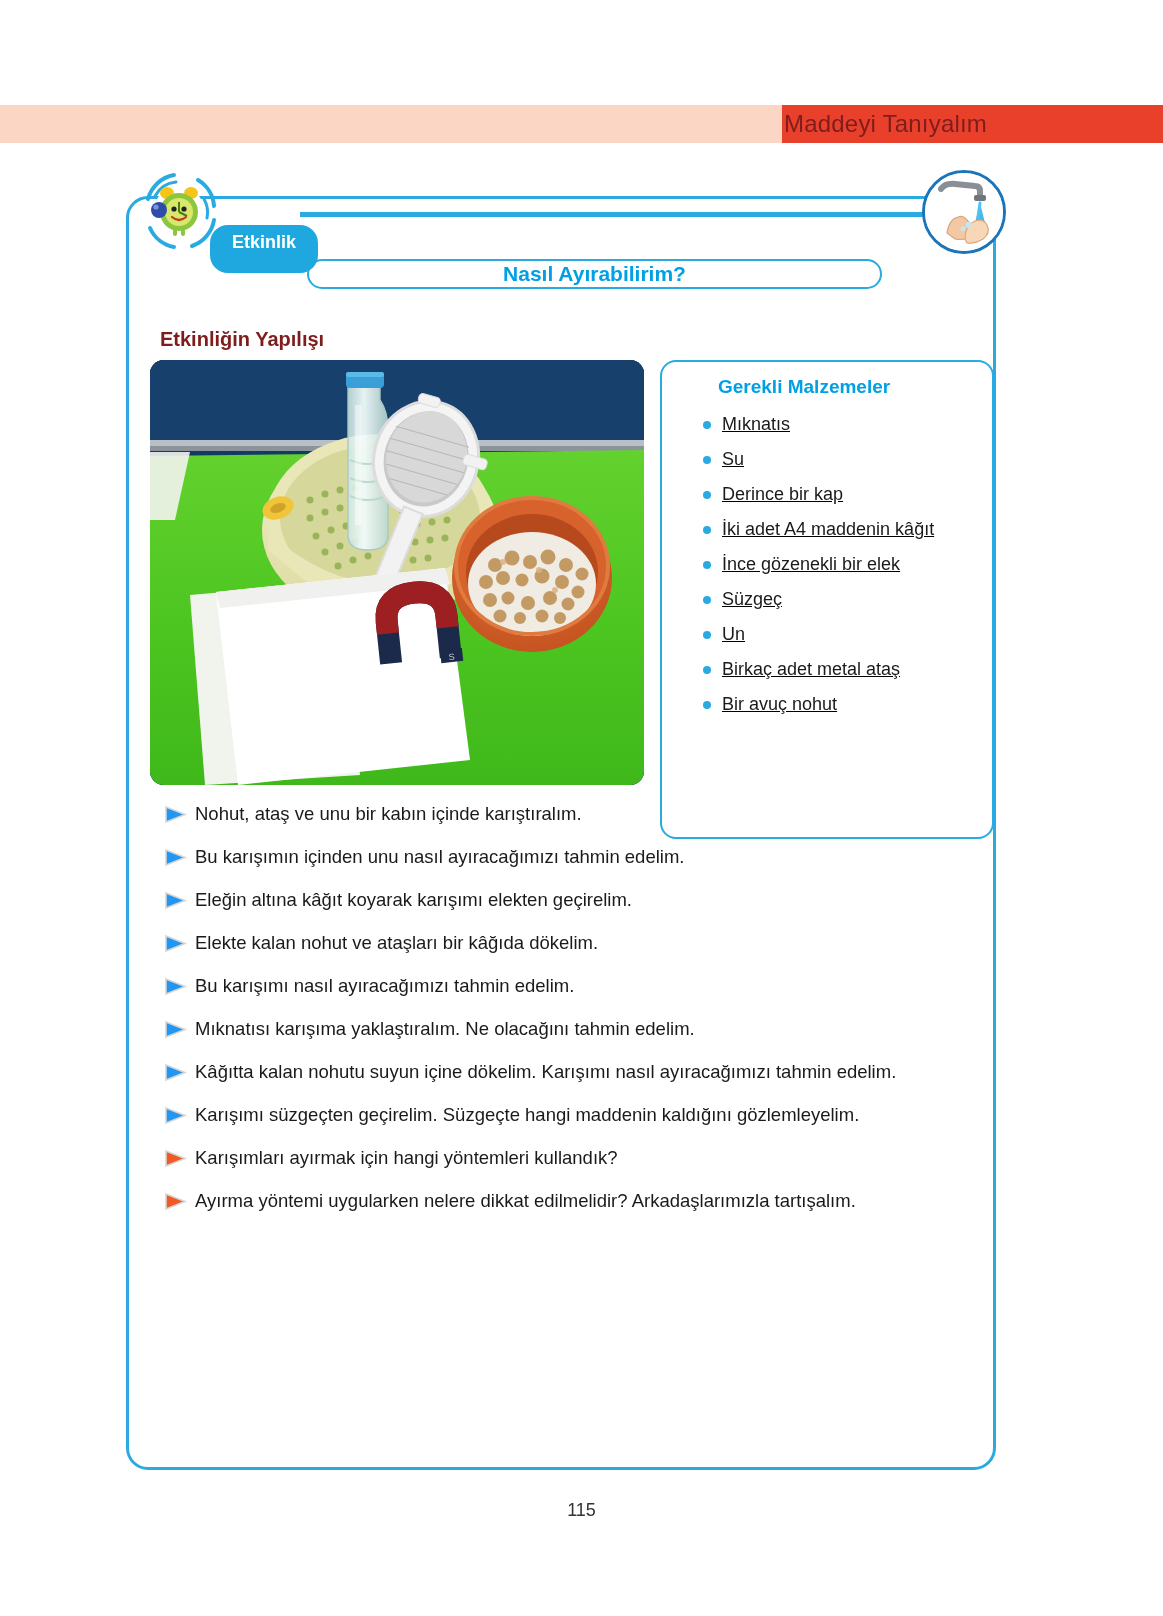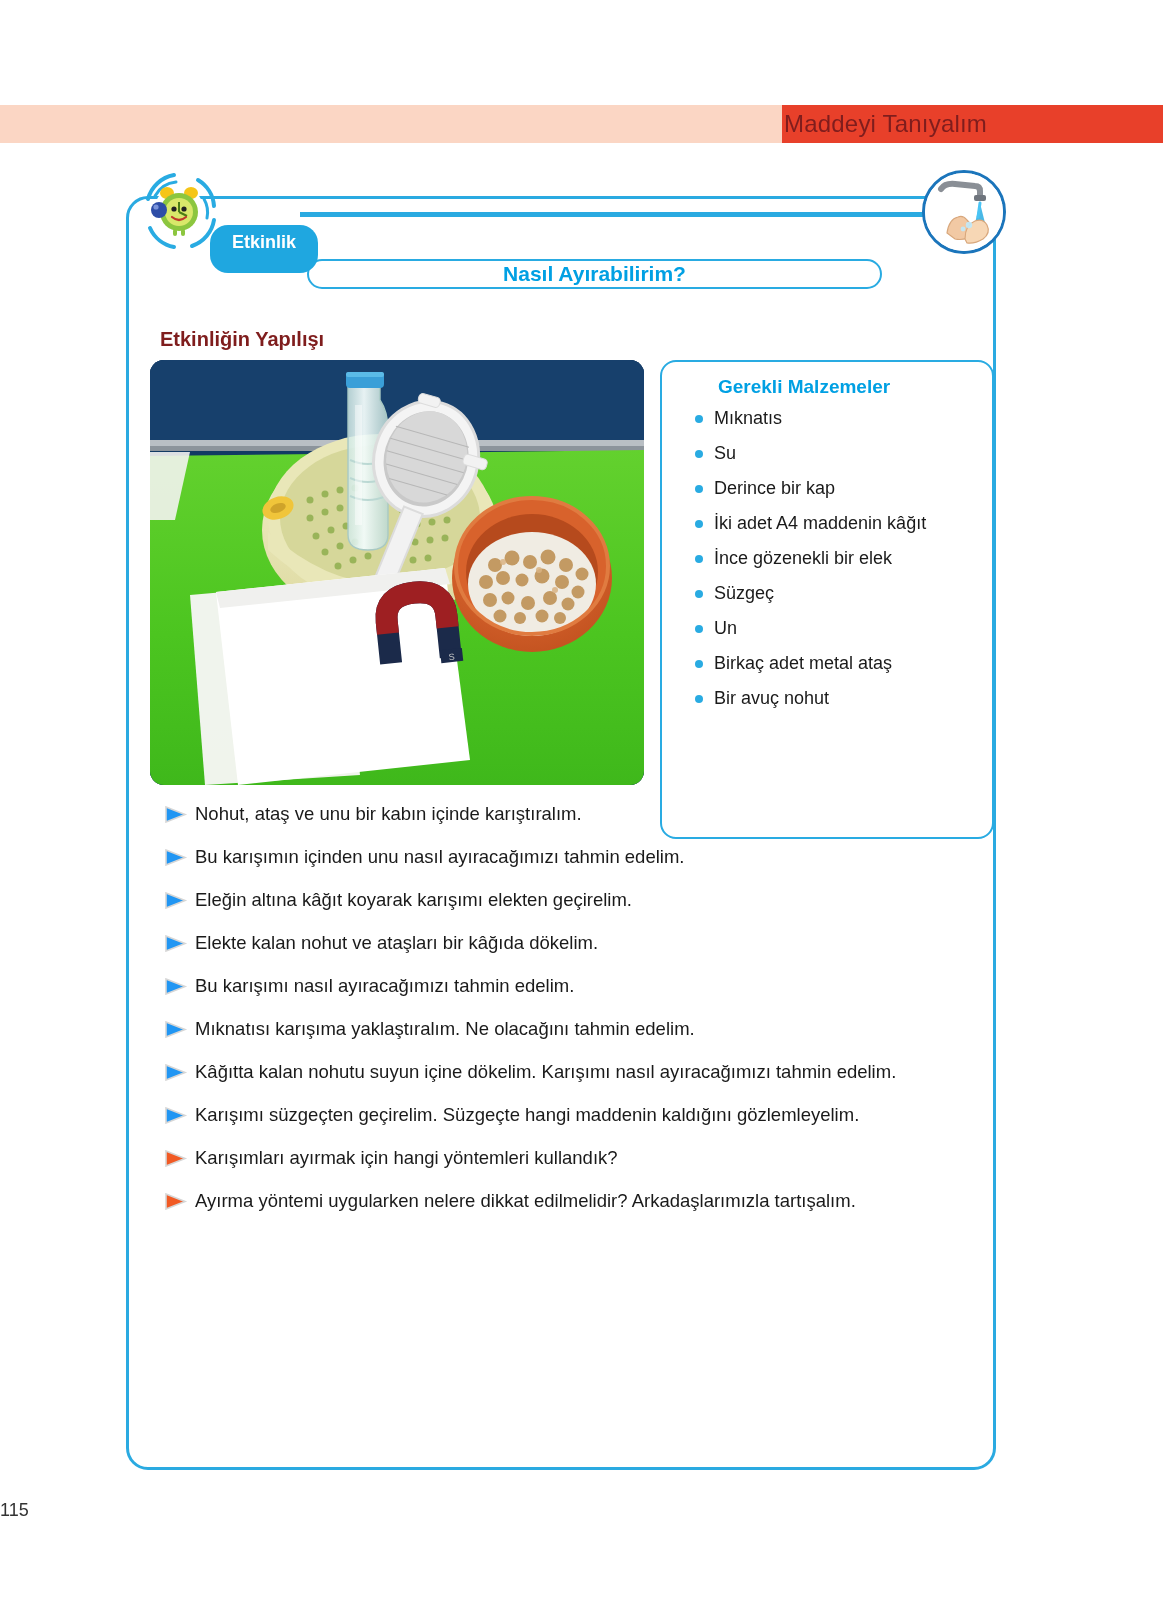--- a/index.html
+++ b/index.html
@@ -110,21 +110,21 @@
     border:2px solid #29abe2;
     border-radius:16px;
     box-sizing:border-box;
     background:#fff;
     padding:14px 10px 0 22px;
   }
   .materials-title{
     color:#00a0e3; font-size:19px; font-weight:bold;
     margin:0 0 10px 34px;
   }
-  .materials-list{ list-style:none; margin:8px; padding:0; }
+  .materials-list{ list-style:none; margin:16px; padding:0;text-decoration:underline; }
   .materials-list li{
     position:relative;
     padding-left:22px;
     margin-bottom:15px;
     font-size:18px; color:#1a1a1a;
     line-height:20px;
   }
   .materials-list li::before{
     content:""; position:absolute; left:3px; top:7px;
     width:8px; height:8px; border-radius:50%;
@@ -155,21 +155,21 @@
 
   
   .eval-heading{
     color:#ed1c24; font-size:18.5px; font-weight:bold;
     margin:34px 0 16px 28px;
   }
 
   
   .page-number{
     position:absolute; left:0; top:1500px; width:1163px;
-    text-align:left;
+    text-align:center;
     font-size:18px; color:#333;
   }
 </style>
 </head>
 <body>
 
 <div class="header-band">
   <div class="peach"></div>
   <div class="redbar"></div>
 </div>

